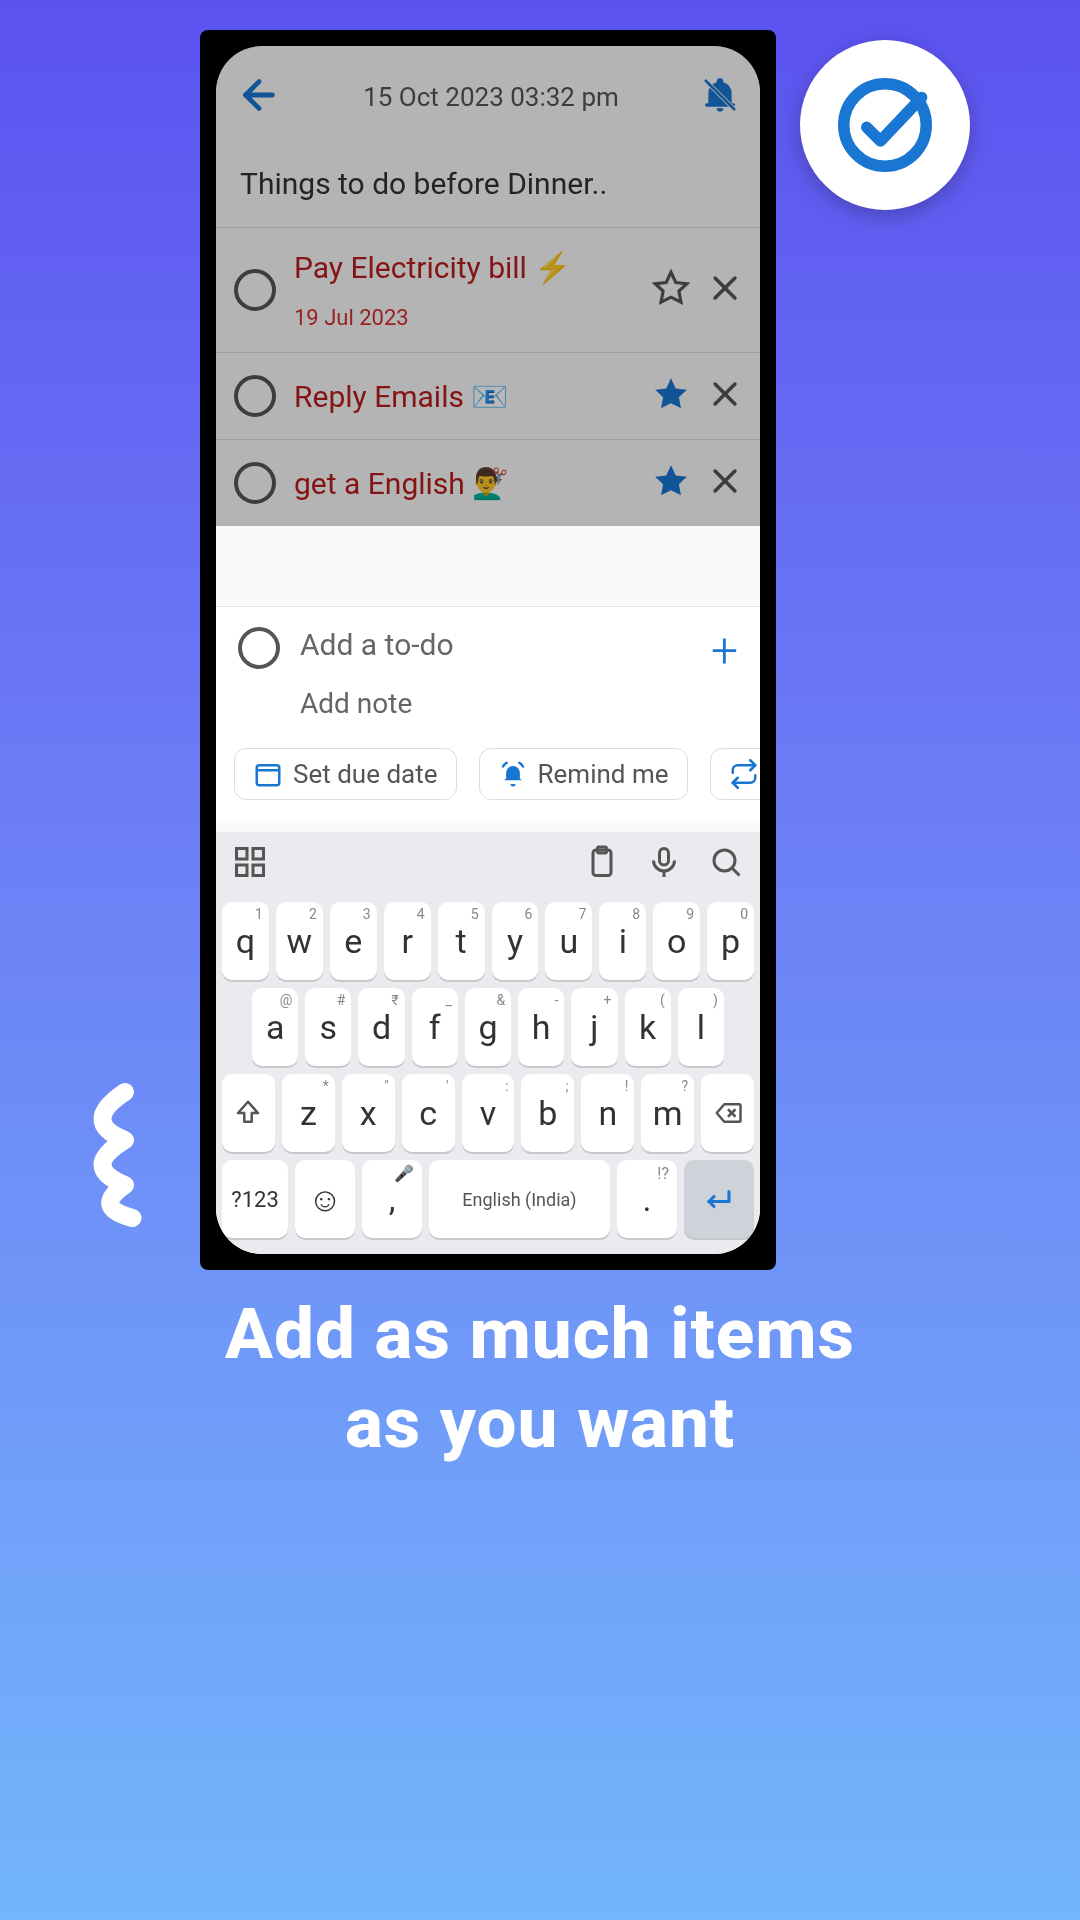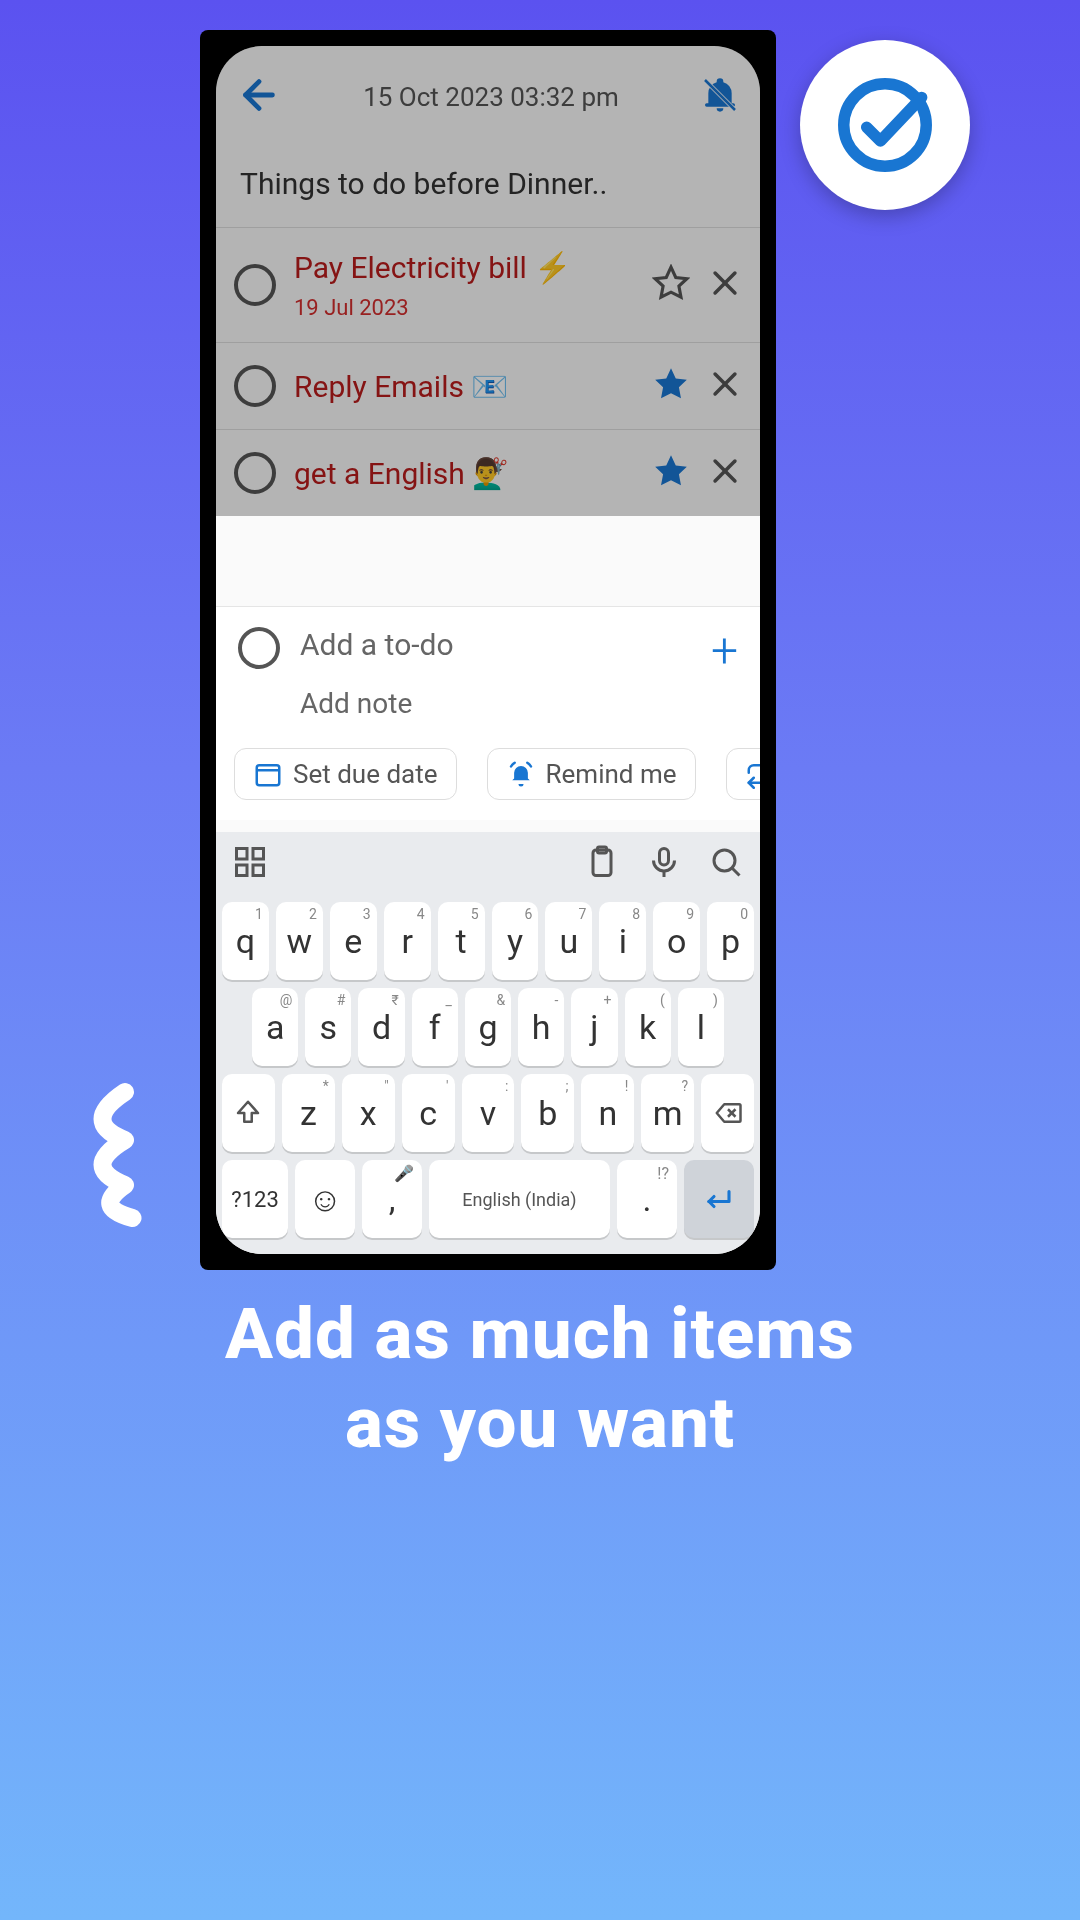--- a/index.html
+++ b/index.html
@@ -35,40 +35,40 @@
 
 .task-row {
   display:flex; align-items:center; padding:22px 18px;
   border-top:1px solid #ddd; gap:18px;
 }
 .circle {
   width:42px; height:42px; border:4px solid #555; border-radius:50%; flex-shrink:0;
 }
 .task-body { flex:1; }
 .task-line { font-size:30px; color:#b91c1c; }
-.task-date { font-size:22px; color:#d32f2f; margin-top:10px; }
+.task-date { font-size:22px; color:#d32f2f; margin-top:20px; }
 .star svg { width:38px; height:38px; }
 .star.off { color:#555; }
 .star.on { color:#1976d2; }
 .close svg { width:34px; height:34px; color:#555; }
 
 
 .input-panel {
   position:absolute; left:0; right:0; top:560px; background:#fff;
   border-top:1px solid #e5e5e5;
 }
 .add-row {
   display:flex; align-items:flex-start; padding:20px 22px 8px 22px; gap:20px;
 }
 .add-circle { width:42px; height:42px; border:4px solid #555; border-radius:50%; flex-shrink:0; }
 .add-text { flex:1; font-size:30px; color:#666; }
 .plus { color:#1976d2; font-size:48px; font-weight:300; line-height:1; }
 .note-row { padding:4px 22px 20px 84px; font-size:28px; color:#666; }
 .chip-row {
-  display:flex; gap:30px; padding:8px 18px 20px 18px; overflow:hidden;
+  display:flex; gap:22px; padding:8px 18px 20px 18px; overflow:hidden;
 }
 .chip {
   display:flex; align-items:center; gap:10px; padding:10px 18px;
   background:#fff; border:1px solid #ddd; border-radius:12px;
   font-size:26px; color:#555; white-space:nowrap;
 }
 .chip svg { width:30px; height:30px; color:#1976d2; }
 
 
 .keyboard {

